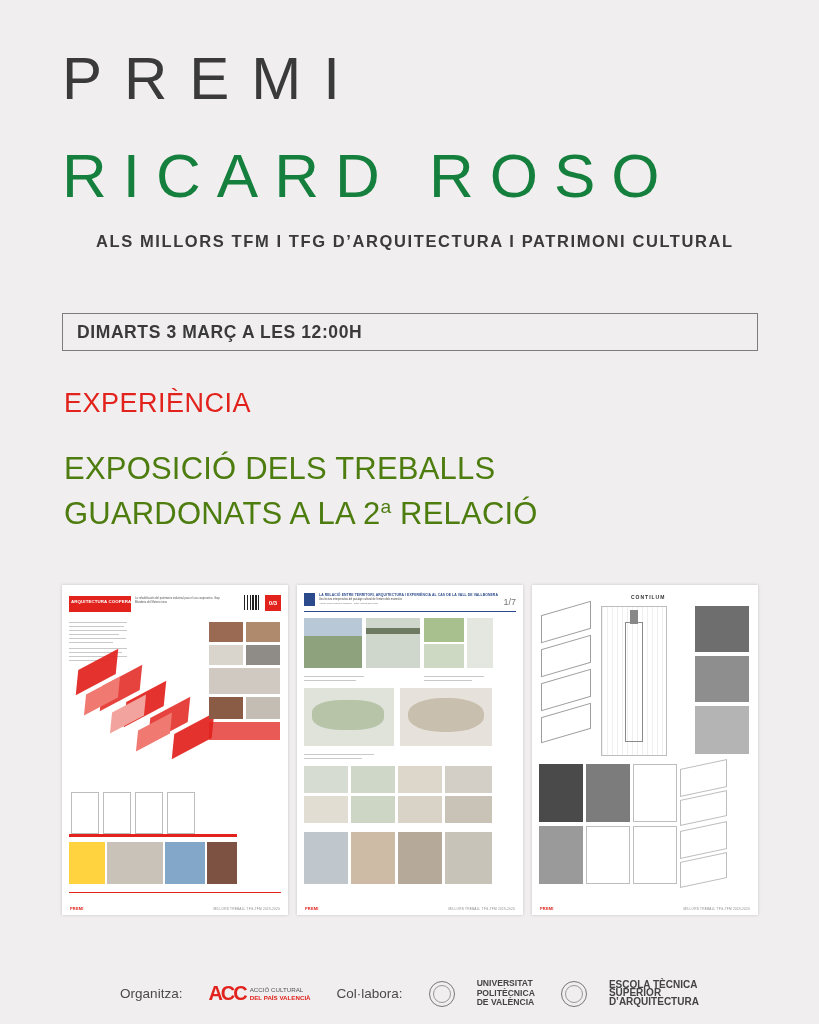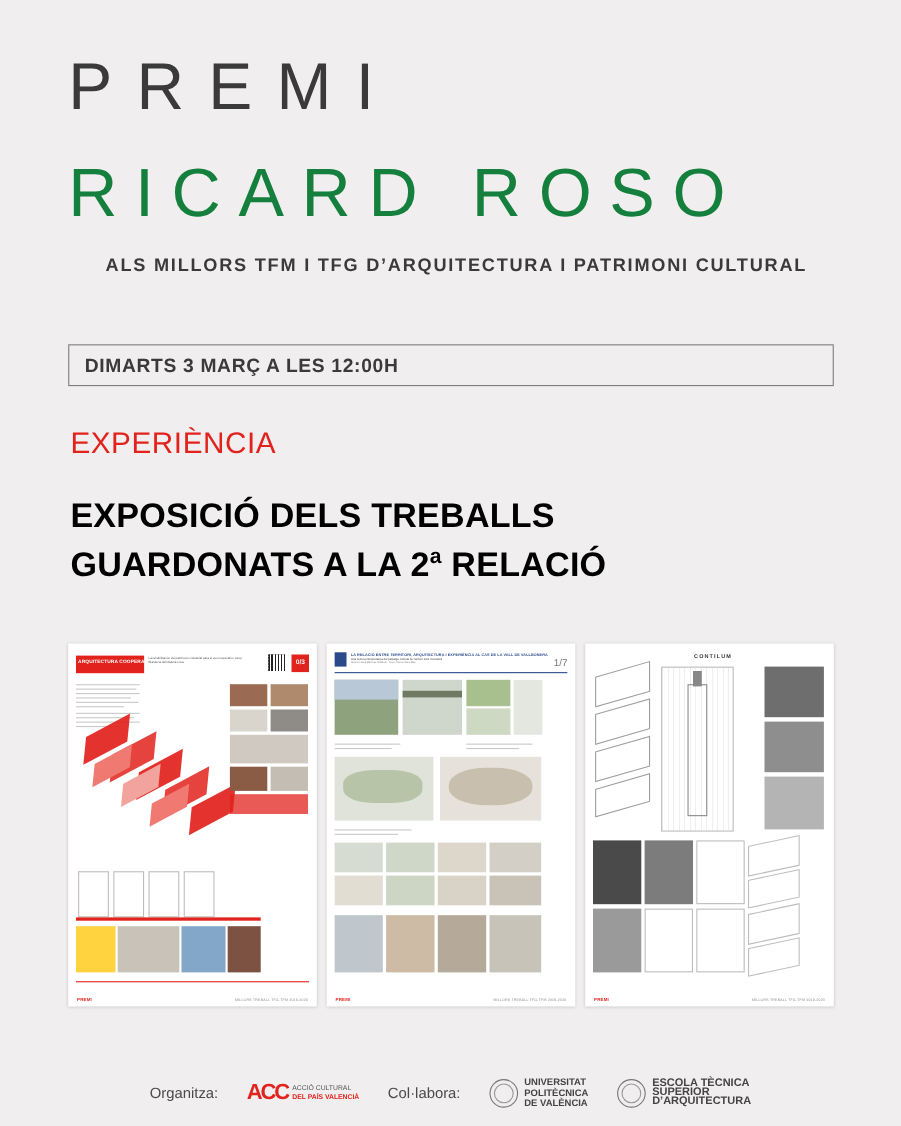--- a/index.html
+++ b/index.html
@@ -79,22 +79,22 @@
     letter-spacing: 0.5px;
     color: #e2221c;
     font-weight: 400;
   }
   .expo {
     position: absolute;
     left: 64px; top: 450px;
     font-size: 31px;
     line-height: 38px;
     letter-spacing: 0.2px;
-    color: #000000;
-    font-weight: 700;
+    color: #4d7c0f;
+    font-weight: 400;
     width: 700px;
   }
   .expo sup { font-size: 0.62em; vertical-align: super; }
 
   
   .panels {
     position: absolute;
     left: 62px; top: 585px;
     width: 696px; height: 330px;
     display: flex;
@@ -158,21 +158,21 @@
     display: flex;
     align-items: center;
     justify-content: center;
     gap: 26px;
   }
   .flab { font-size: 13.5px; color: #4a4a4a; }
   .logo-acc { display:flex; align-items:center; gap:4px; }
   .acc-mark { font-size: 20px; font-weight: 800; color:#e2221c; letter-spacing:-2px; font-family:"Liberation Sans",sans-serif;}
   .acc-txt { font-size: 6.2px; color:#555; line-height:8px; }
   .acc-txt b { color:#e2221c; }
-  .logo-upv { display:flex; align-items:center; gap:6px; }
+  .logo-upv { display:flex; align-items:center; gap:22px; }
   .seal { width:26px; height:26px; border-radius:50%; border:1px solid #777; position:relative; }
   .seal::after { content:""; position:absolute; inset:3px; border-radius:50%; border:1px solid #999; }
   .upv-txt { font-size:8.6px; color:#444; font-weight:700; line-height:9.6px; }
   .etsa-txt { font-size:10px; color:#444; font-weight:700; line-height:8.6px; }
 </style>
 </head>
 <body>
 
 <div class="poster">
 

